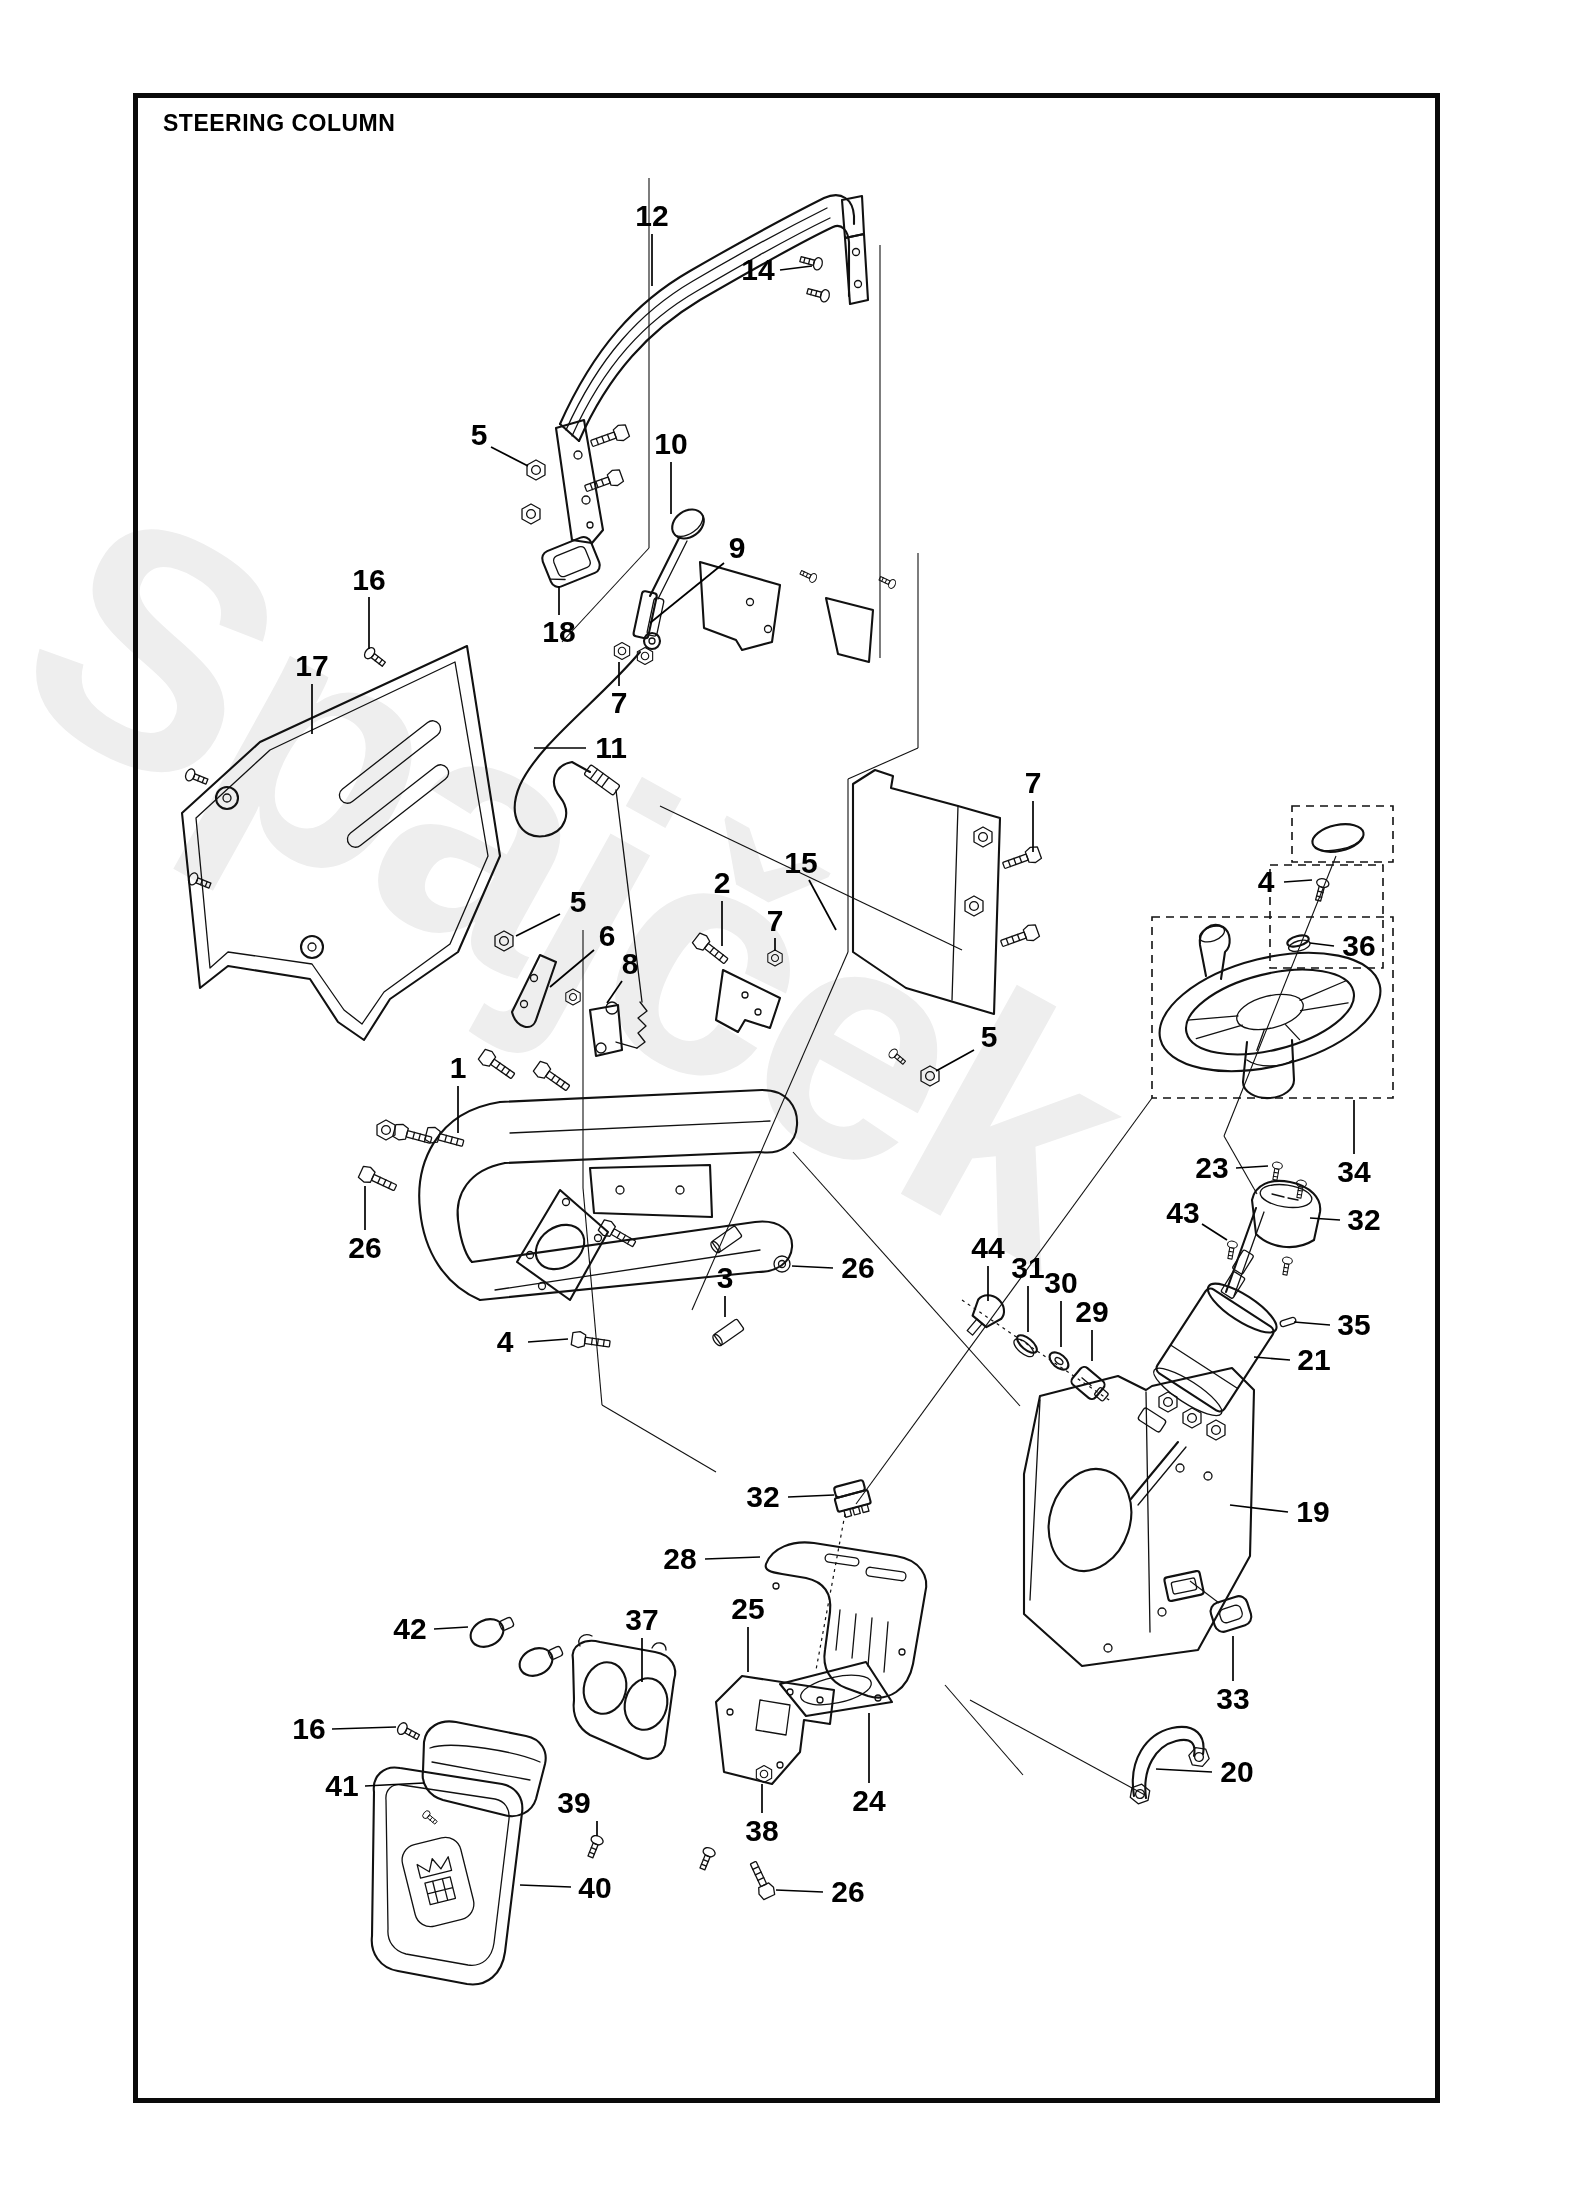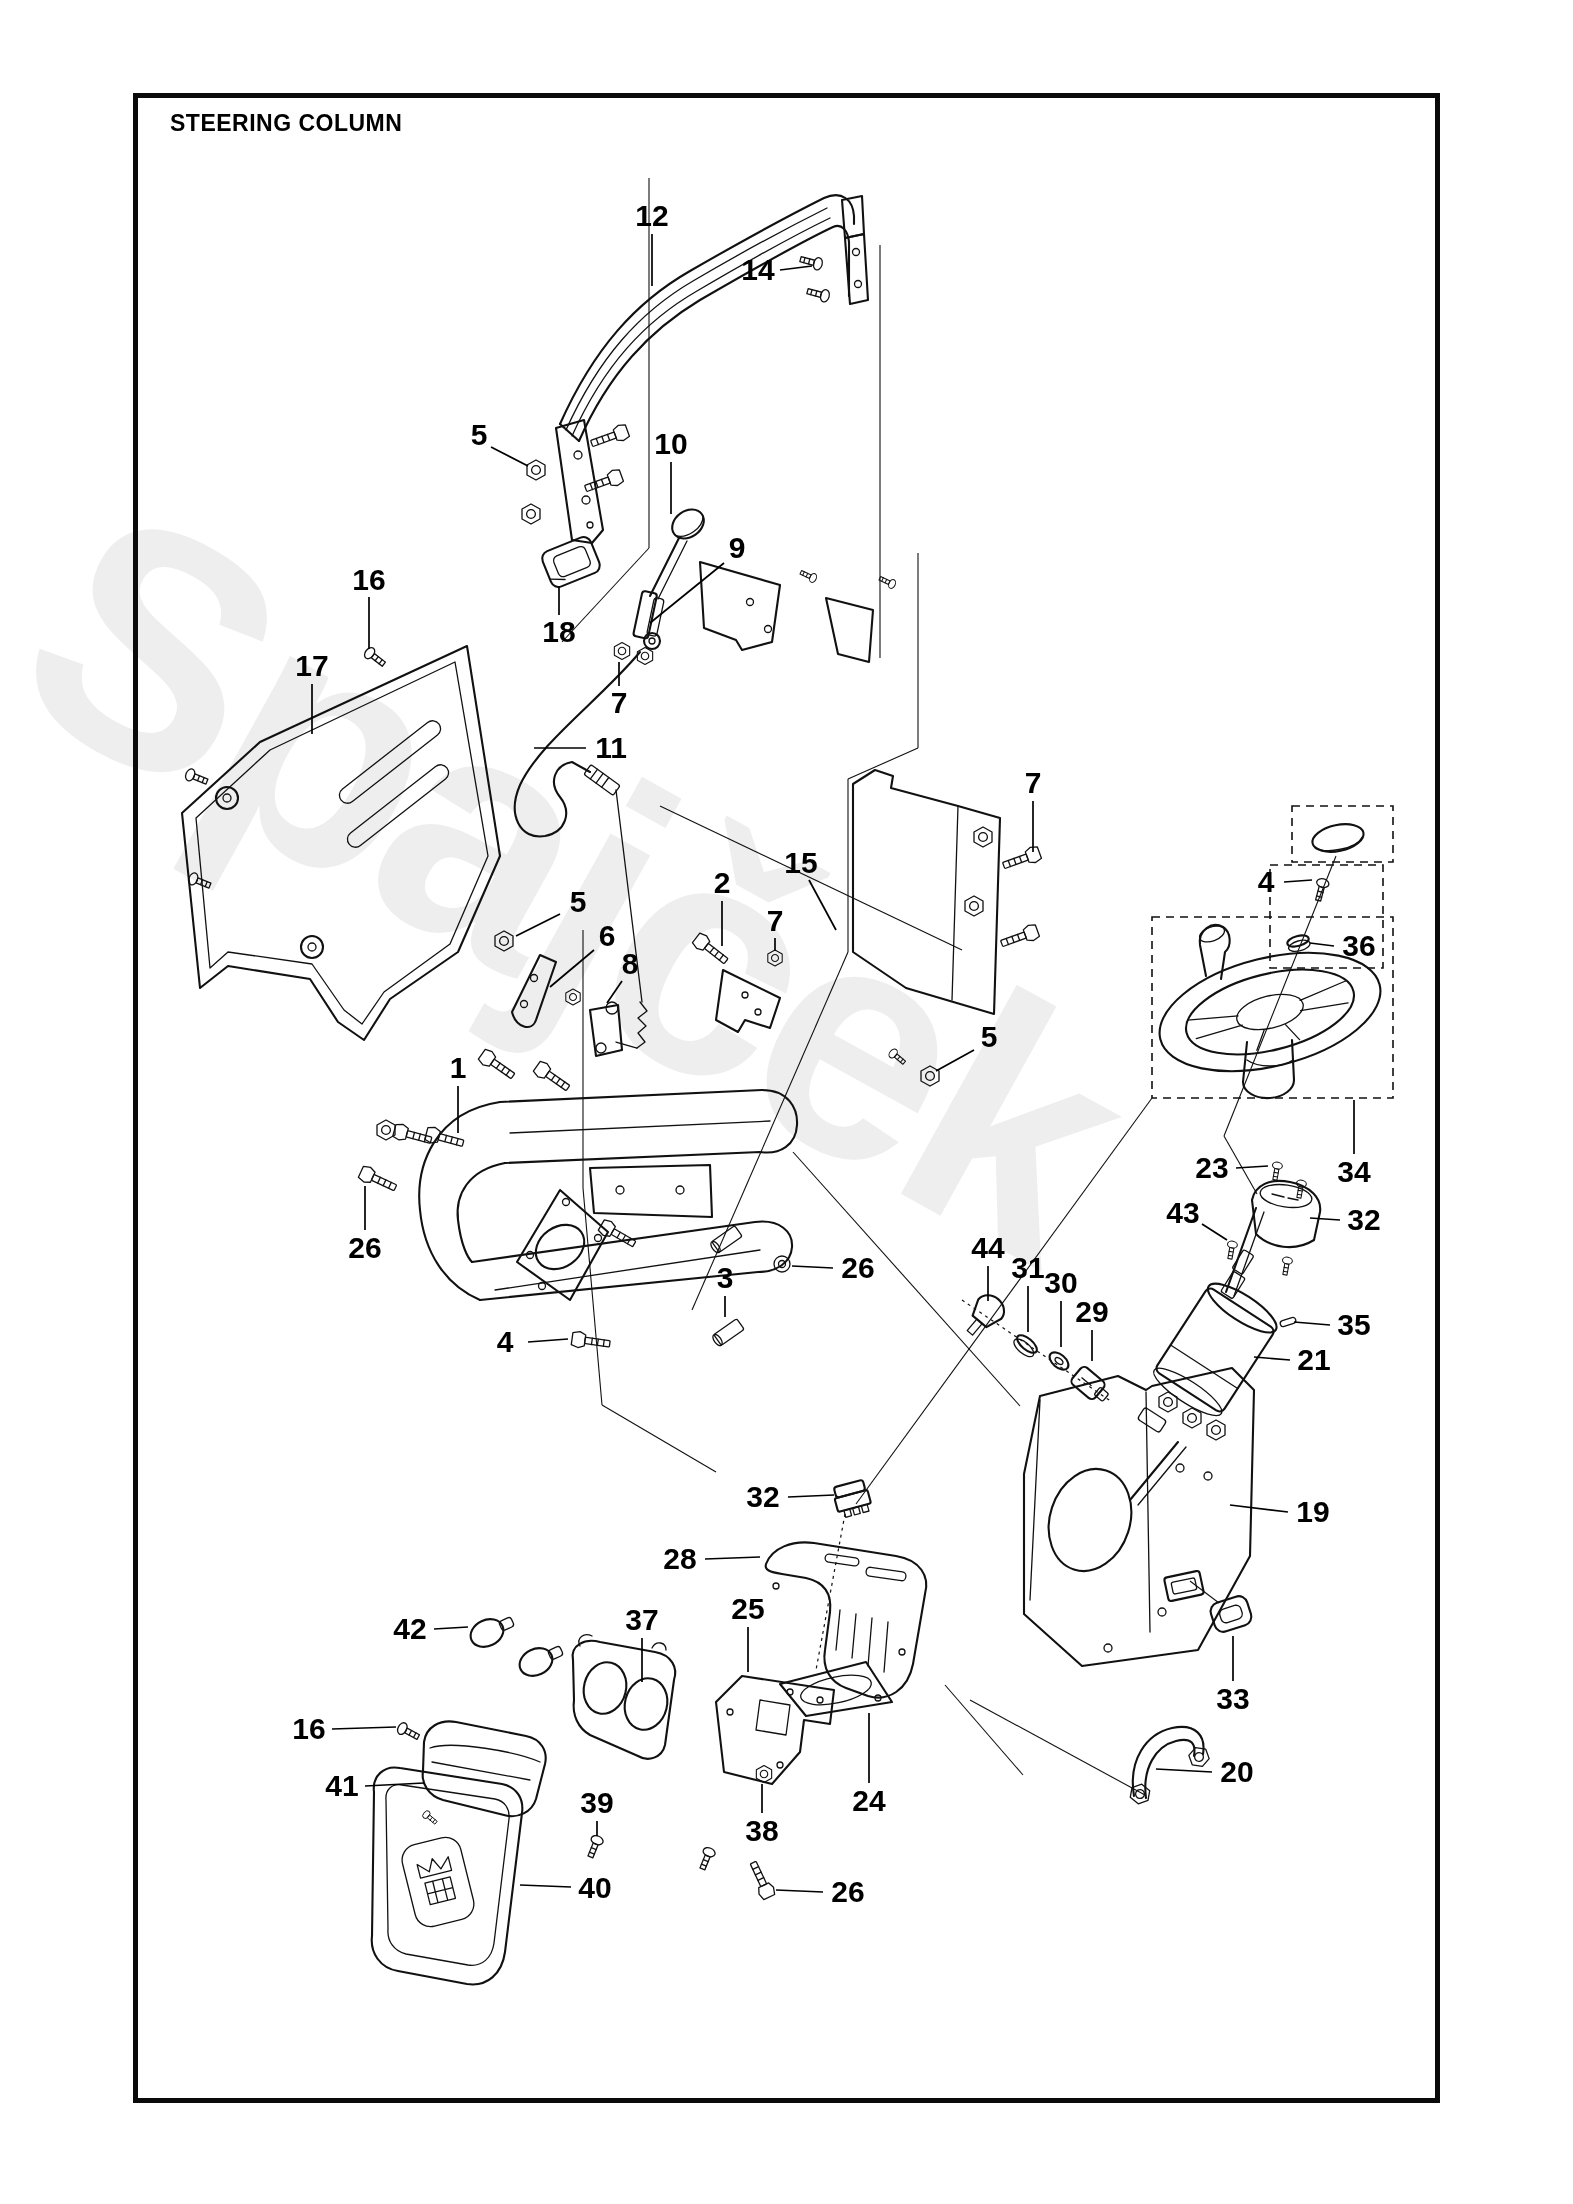--- a/index.html
+++ b/index.html
@@ -5,21 +5,21 @@
   html,body{margin:0;padding:0;background:#fff;}
   body{
     width:1573px;height:2204px;position:relative;overflow:hidden;
     font-family:"Liberation Sans","DejaVu Sans",sans-serif;color:#000;
   }
   #page-border{
     position:absolute;left:133px;top:93px;width:1307px;height:2010px;
     border:5px solid #0a0a0a;box-sizing:border-box;background:transparent;z-index:3;
   }
   #page-title{
-    position:absolute;left:170px;top:110px;font-size:23px;font-weight:bold;
+    position:absolute;left:163px;top:110px;font-size:23px;font-weight:bold;
     letter-spacing:.5px;z-index:6;white-space:nowrap;
   }
   #watermark{
     position:absolute;left:150px;top:430px;z-index:1;
     font-size:330px;font-weight:bold;letter-spacing:-10px;color:#eeeeee;
     transform:rotate(29deg);transform-origin:0 0;white-space:nowrap;user-select:none;
   }
   #art{position:absolute;left:0;top:0;z-index:4;}
   #labels-layer{position:absolute;left:0;top:0;width:100%;height:100%;z-index:5;padding-left:20px;}
   .part-label{
@@ -505,17 +505,17 @@
     <div class="part-label" style="left: 763px; top: 1497px;">32</div>
     <div class="part-label" style="left: 680px; top: 1559px;">28</div>
     <div class="part-label" style="left: 748px; top: 1609px;">25</div>
     <div class="part-label" style="left: 642px; top: 1620px;">37</div>
     <div class="part-label" style="left: 410px; top: 1629px;">42</div>
     <div class="part-label" style="left: 1233px; top: 1699px;">33</div>
     <div class="part-label" style="left: 309px; top: 1729px;">16</div>
     <div class="part-label" style="left: 1237px; top: 1772px;">20</div>
     <div class="part-label" style="left: 342px; top: 1786px;">41</div>
     <div class="part-label" style="left: 869px; top: 1801px;">24</div>
-    <div class="part-label" style="left: 597px; top: 1803px;">39</div>
+    <div class="part-label" style="left: 574px; top: 1803px;">39</div>
     <div class="part-label" style="left: 762px; top: 1831px;">38</div>
     <div class="part-label" style="left: 595px; top: 1888px;">40</div>
     <div class="part-label" style="left: 848px; top: 1892px;">26</div>
   </div>
 
 </body></html>

